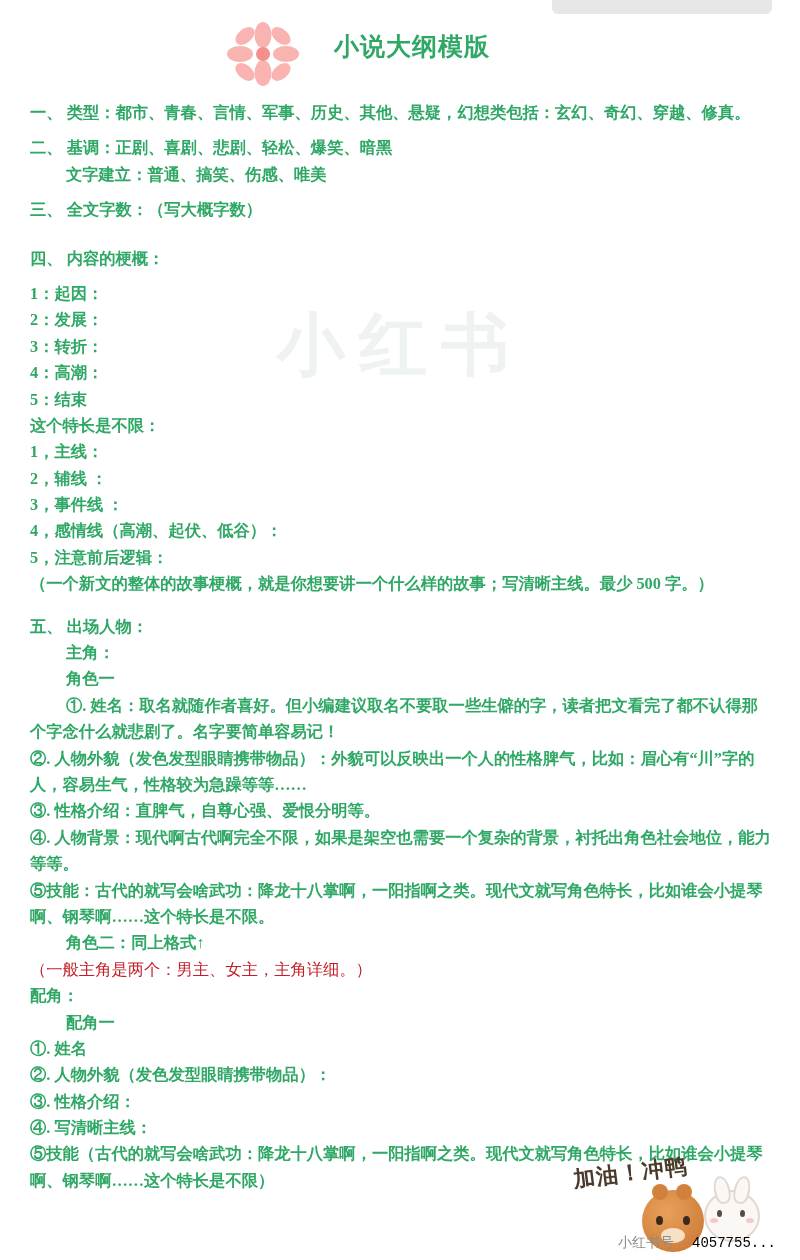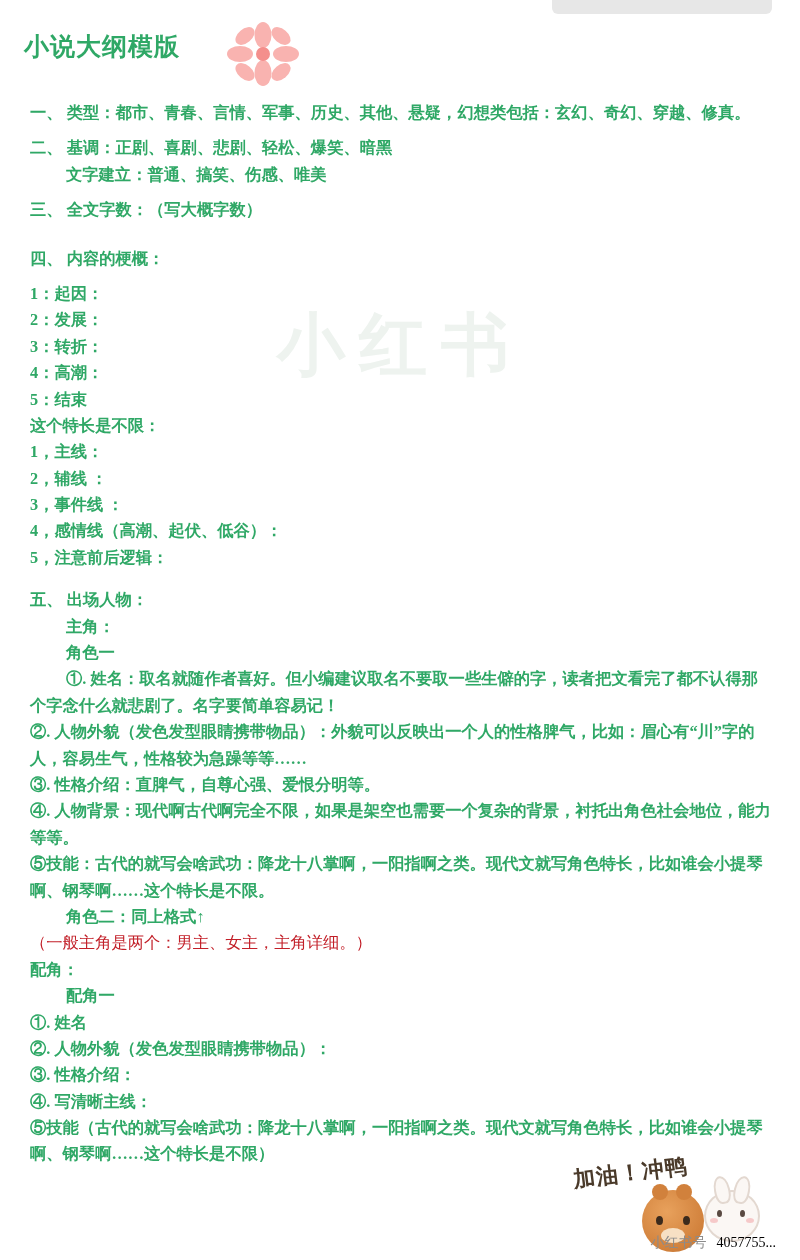--- a/index.html
+++ b/index.html
@@ -43,20 +43,21 @@
     letter-spacing: 14px;
     color: #eef3ef;
     font-family: "Liberation Sans", sans-serif;
     font-weight: bold;
     user-select: none;
     pointer-events: none;
   }
   .title-row {
     position: relative;
     padding-top: 30px;
+    text-align: center;
     height: 66px;
   }
   .flower {
     position: absolute;
     left: 226px;
     top: 22px;
     width: 74px;
     height: 64px;
   }
   .doc-title {
@@ -187,22 +188,22 @@
   .footer {
     position: absolute;
     left: 0;
     bottom: 8px;
     width: 800px;
     padding: 0 24px;
     box-sizing: border-box;
     display: flex;
     justify-content: flex-end;
     align-items: center;
-    gap: 10px;
-    font-family: Liberation Serif, serif;
+    gap: 18px;
+    font-family: Liberation Mono, monospace;
     font-size: 14px;
     color: #8b8b8b;
   }
   .footer .uid {
     color: #000000;
   }
   .footer .brand {
     color: #8b8b8b;
   }
 </style>
@@ -258,20 +259,21 @@
     <p class="ln green bold">5：结束</p>
 
     <p class="ln green bold">这个特长是不限：</p>
 
     <p class="ln green bold">1，主线：</p>
     <p class="ln green bold">2，辅线 ：</p>
     <p class="ln green bold">3，事件线 ：</p>
     <p class="ln green bold">4，感情线（高潮、起伏、低谷）：</p>
     <p class="ln green bold">5，注意前后逻辑：</p>
 
+    <p class="ln green bold">（一个新文的整体的故事梗概，就是你想要讲一个什么样的故事；写清晰主线。最少 500 字。）</p>
 
     <div class="gap-md"></div>
 
     <p class="ln green bold">五、 出场人物：</p>
     <p class="ln green bold ind-2">主角：</p>
     <p class="ln green bold ind-2">角色一</p>
 
     <p class="ln green bold ind-3" style="padding-left:0; text-indent:36px;">①. 姓名：取名就随作者喜好。但小编建议取名不要取一些生僻的字，读者把文看完了都不认得那个字念什么就悲剧了。名字要简单容易记！</p>
     <p class="ln green bold">②. 人物外貌（发色发型眼睛携带物品）：外貌可以反映出一个人的性格脾气，比如：眉心有“川”字的人，容易生气，性格较为急躁等等……</p>
     <p class="ln green bold">③. 性格介绍：直脾气，自尊心强、爱恨分明等。</p>

